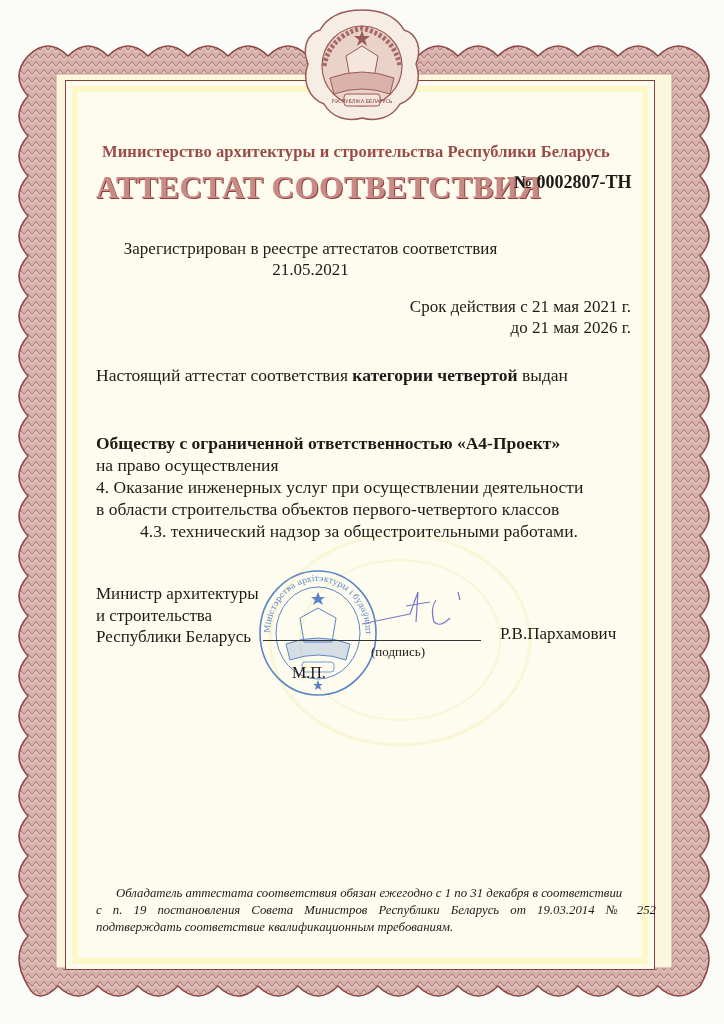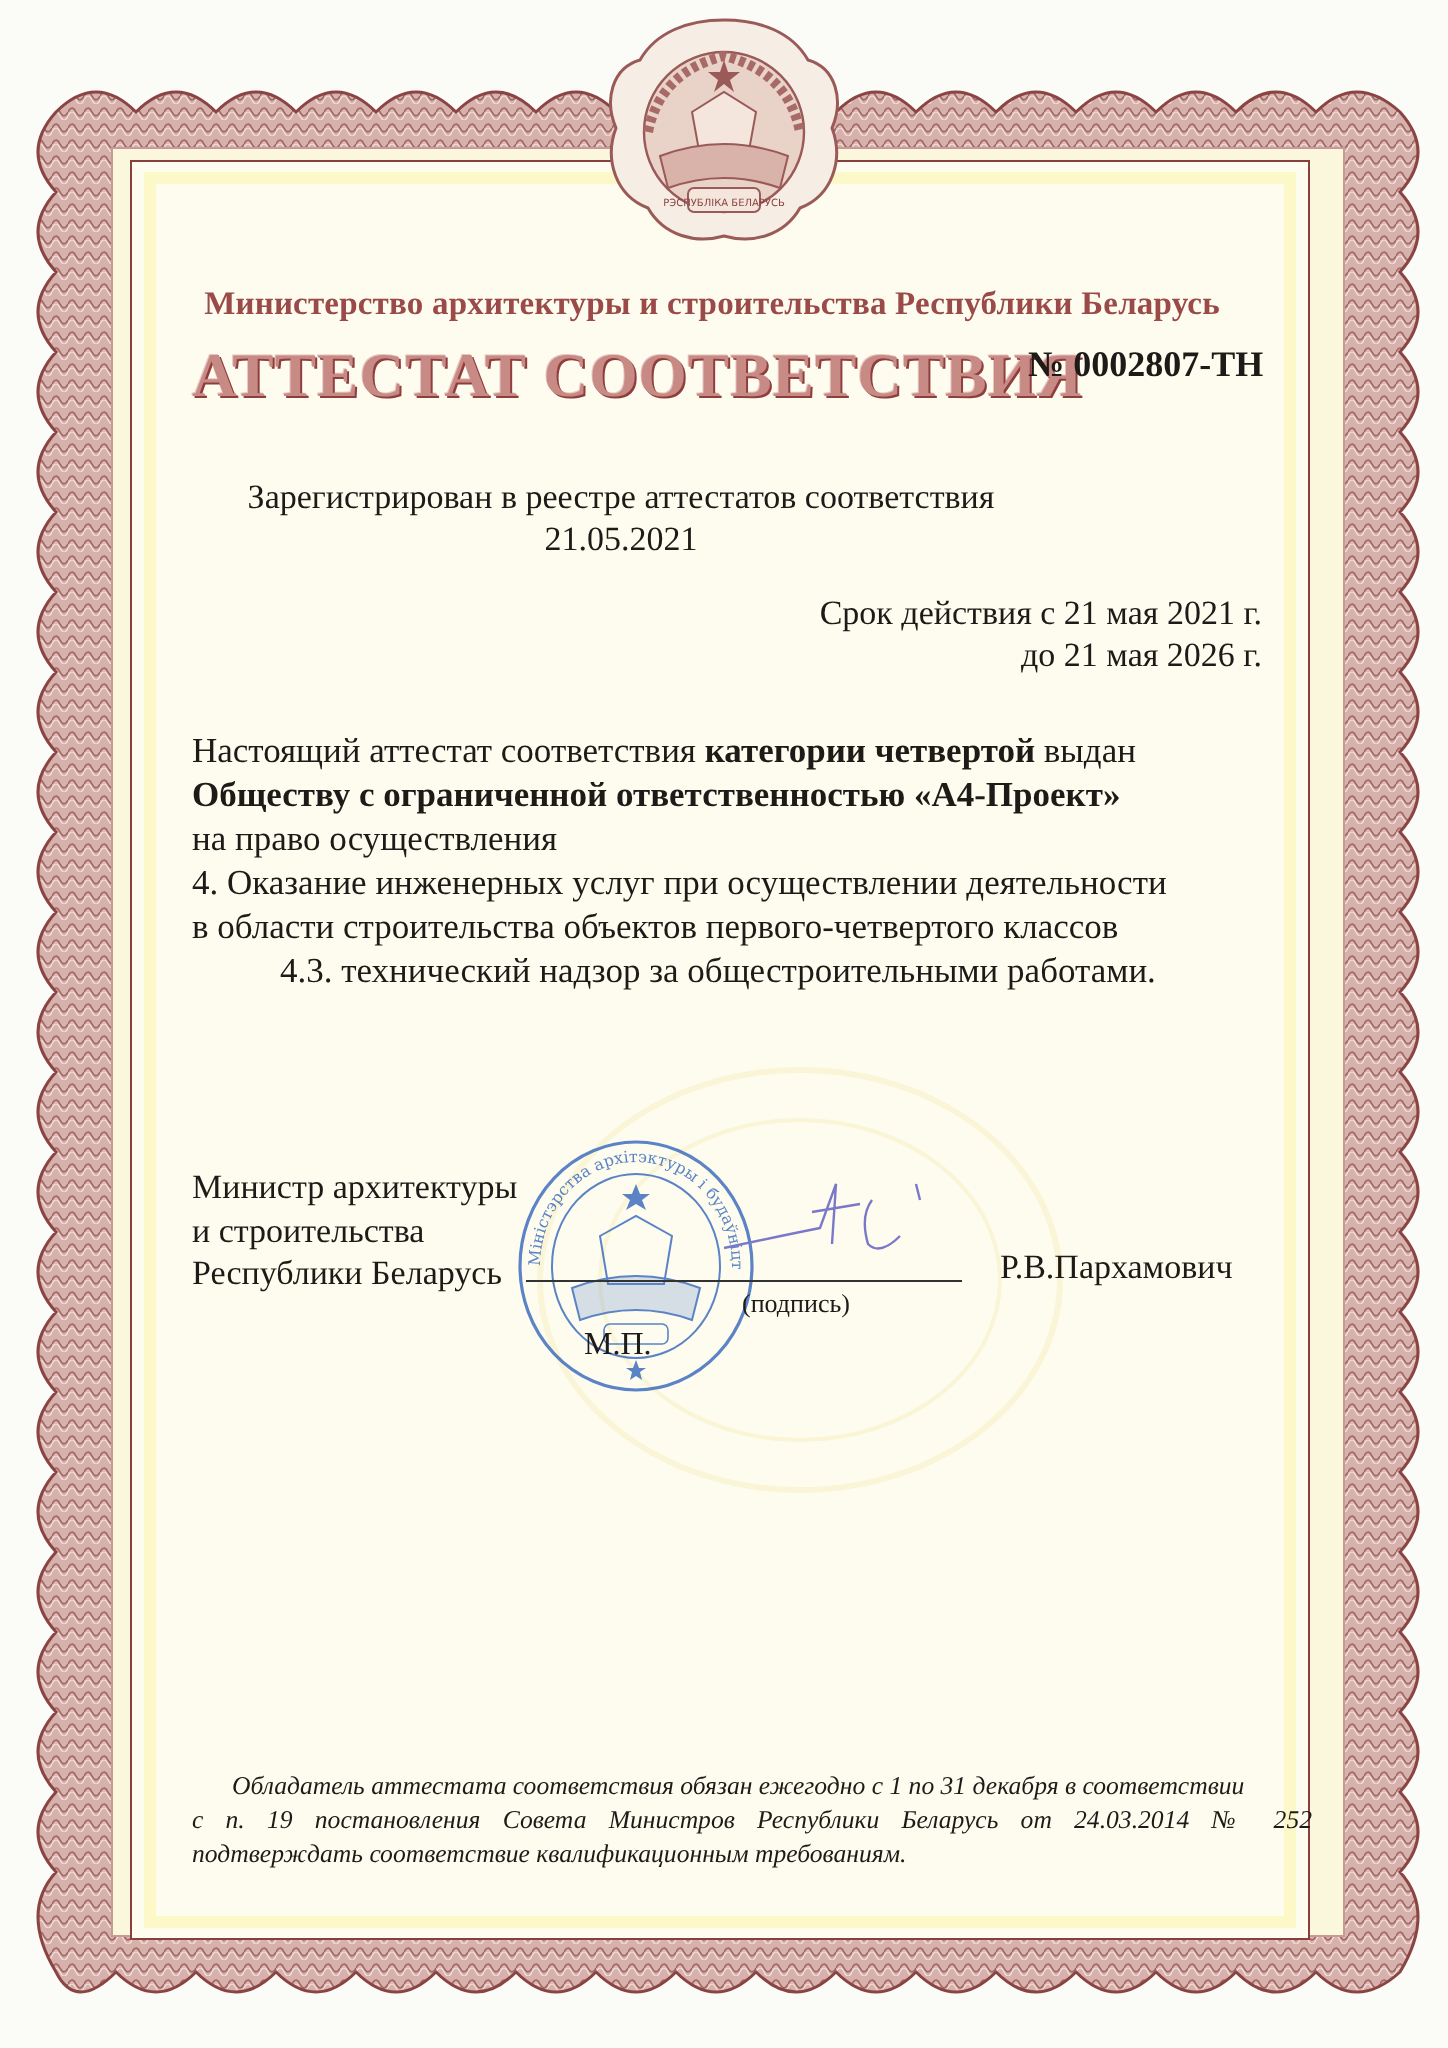--- a/index.html
+++ b/index.html
@@ -42,21 +42,21 @@
     .registered {
       position: absolute; left: 0; width: 621px; top: 238px; text-align: center; font-size: 17px; line-height: 21px;
     }
     .validity {
       position: absolute; right: 93px; top: 296px; text-align: right; font-size: 17px; line-height: 21px;
     }
     .body-text {
       position: absolute; left: 96px; top: 364px; width: 560px; font-size: 17.5px; line-height: 22px;
     }
     .body-text .line { white-space: nowrap; }
-    .body-text .b { font-weight: bold; }
+    .body-text .b { font-weight: bold; margin-top: 46px; }
     .body-text .indent { padding-left: 44px; }
     .sign-block {
       position: absolute; left: 96px; top: 583px; font-size: 17px; line-height: 21.5px;
     }
     .sign-line {
       position: absolute; left: 263px; top: 640px; width: 218px; border-top: 1px solid #333;
     }
     .sign-caption {
       position: absolute; left: 357px; top: 644px; font-size: 13px; padding-left: 14px;
     }
@@ -172,15 +172,15 @@
 <div class="sign-line"></div>
 <svg class="signature" viewBox="0 0 110 44">
   <path d="M2 36 Q30 30 50 26 L58 4 L56 34 M46 18 L70 14 M76 12 Q70 20 74 34 Q80 40 90 30 M98 4 L100 12" fill="none" stroke="#7a78c8" stroke-width="1.2"></path>
 </svg>
 <div class="sign-caption">(подпись)</div>
 <div class="stamp-mp">М.П.</div>
 <div class="signer-name">Р.В.Пархамович</div>
 
 <div class="footer-note">
   <div class="first">Обладатель аттестата соответствия обязан ежегодно с 1 по 31 декабря в соответствии</div>
-  <div style="text-align: justify; text-align-last: justify;">с п. 19 постановления Совета Министров Республики Беларусь от 24.03.2014 № 252</div>
+  <div style="text-align: justify; text-align-last: justify;">с п. 19 постановления Совета Министров Республики Беларусь от 19.03.2014 № 252</div>
   <div>подтверждать соответствие квалификационным требованиям.</div>
 </div>
 
 </body></html>

